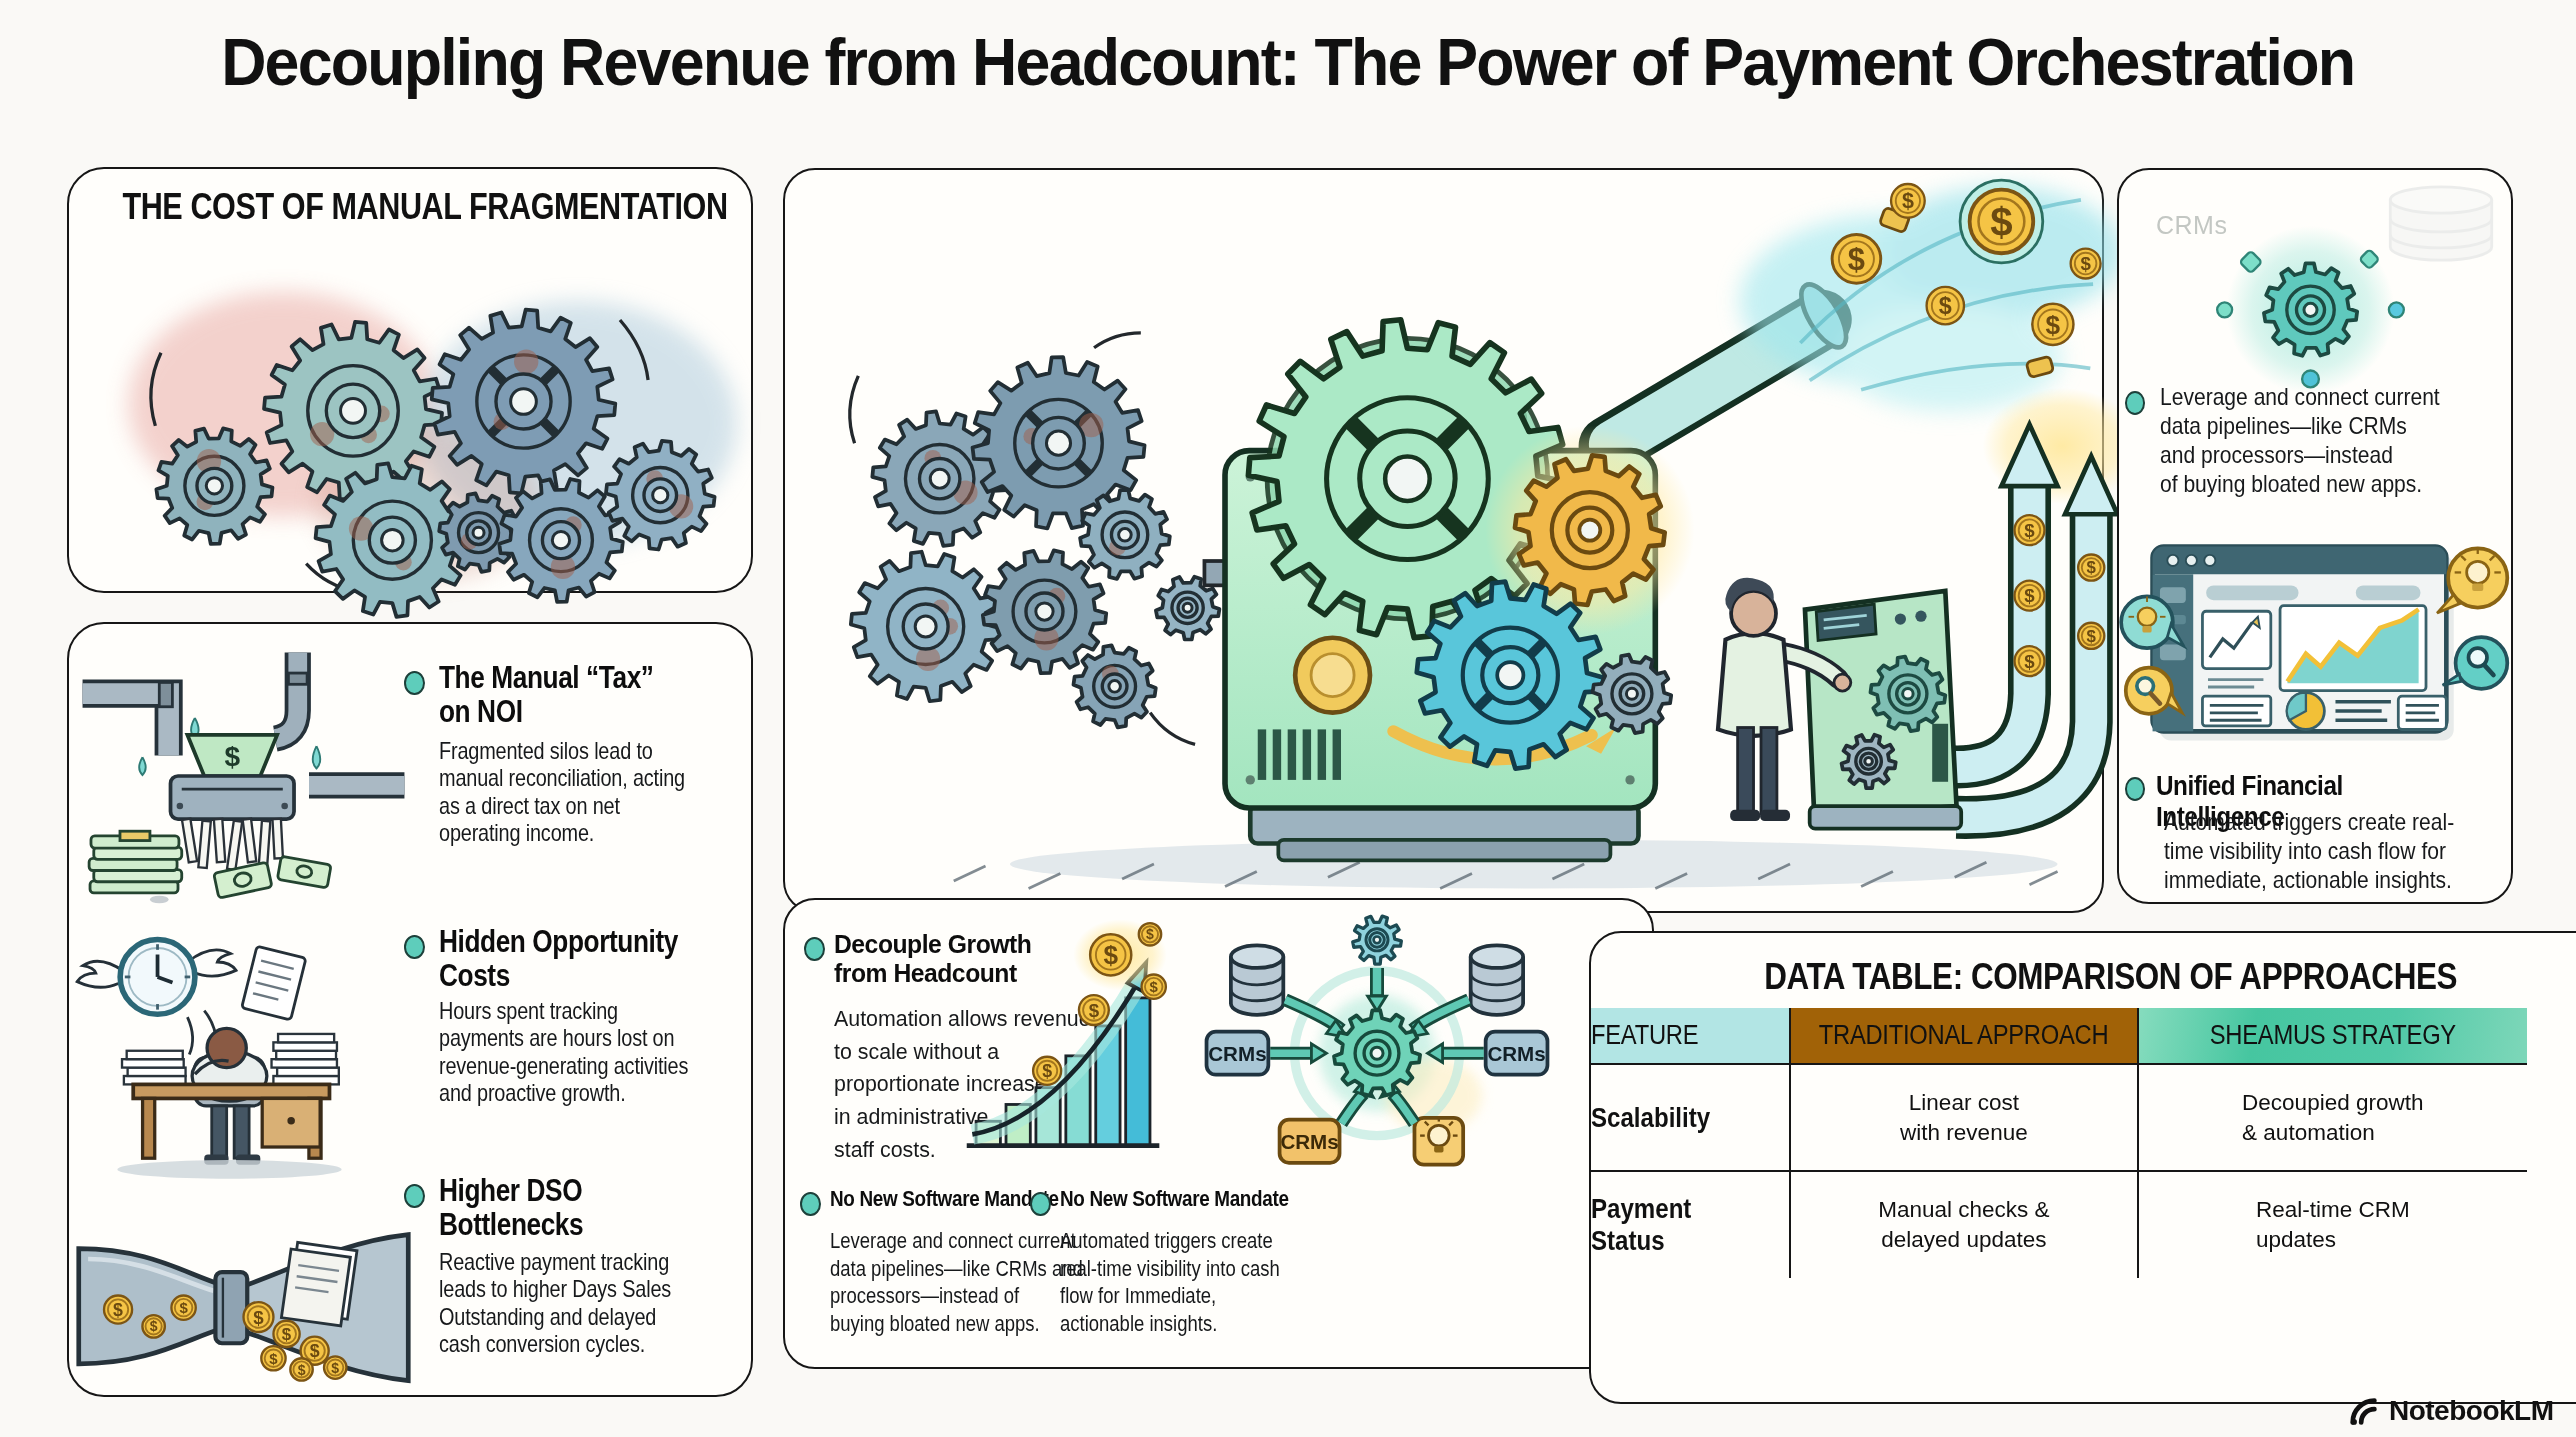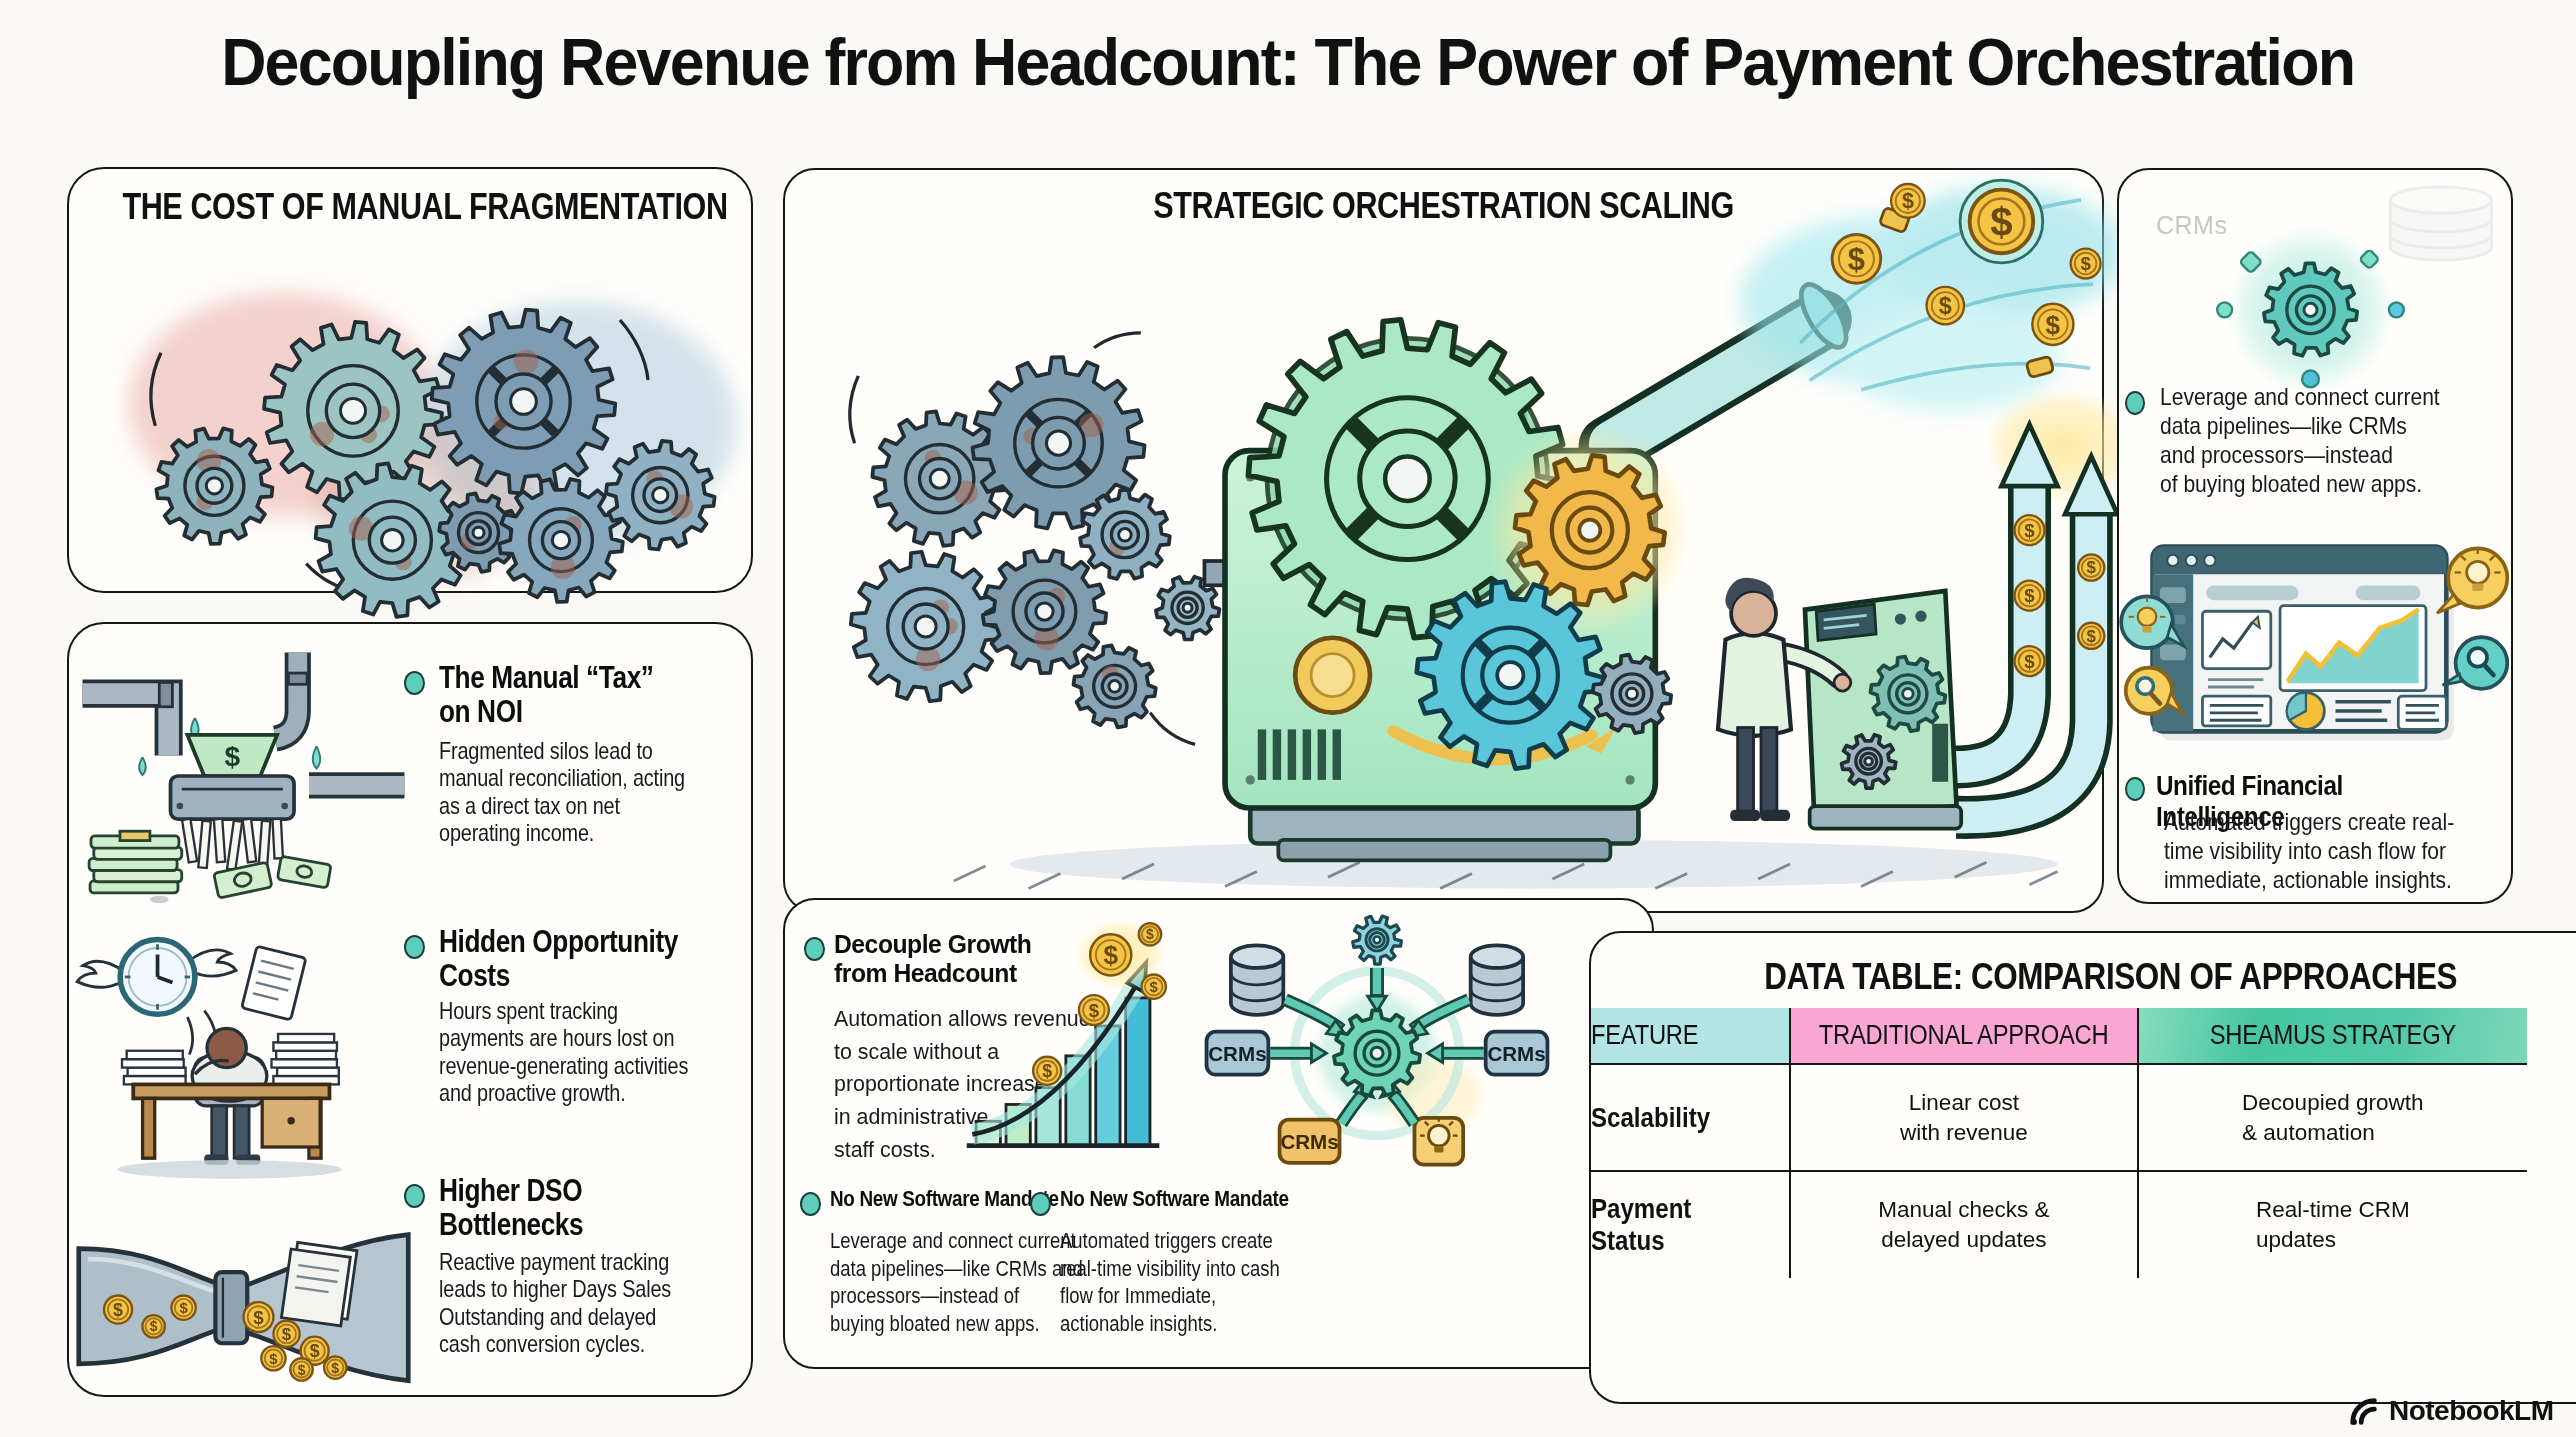--- a/index.html
+++ b/index.html
@@ -27,21 +27,21 @@
   
   .tblwrap{position:absolute;left:0;top:75px}
   table.tbl{border-collapse:collapse;table-layout:fixed;width:936px;border-style:hidden}
   .tbl th,.tbl td{border:2.8px solid #161616;padding:0;vertical-align:middle}
   .tbl tr.hdr{height:56px}
   .tbl tr.row{height:107px}
   .th{font-size:27px;font-weight:normal;letter-spacing:-0.3px}
   .th .sq{display:inline-block;transform:scaleX(.88)}
   .th0{background:#b2e5e4;text-align:left;padding-left:17px}
   .th0 .sq{transform-origin:0 50%}
-  .th1{background:#f9a8d4;text-align:center}
+  .th1{background:#a16207;text-align:center}
   .th2{background:linear-gradient(100deg,#86dcbe 0%,#46c6a0 30%,#50c9a7 65%,#7ed7b9 100%);text-align:center}
   .td-f{font-size:28px;font-weight:bold;text-align:left;padding-left:17px}
   .td-f .sq{display:inline-block;transform:scaleX(.86);transform-origin:0 50%}
   .cellc{white-space:pre-line;font-size:22.5px;line-height:1.32;text-align:center}
   .celll{display:flex;justify-content:center}
   .celll span{white-space:pre-line;font-size:22.5px;line-height:1.32;text-align:left}
   .brand{position:absolute;top:1395px;right:22.5px;display:flex;align-items:flex-start;gap:7.5px;font-size:28px;font-weight:bold;letter-spacing:-0.5px}
 </style>
 </head>
 <body>
@@ -622,21 +622,20 @@
         <circle cx="1130" cy="548" r="9" fill="#d8b39a" stroke="#20262e" stroke-width="3"></circle>
         <path d="M1005 502 q30 -14 62 0 l8 96 q-40 14 -78 0 Z" fill="#e4f2e2" stroke="#20262e" stroke-width="4.5"></path>
         <rect x="1018" y="596" width="17" height="92" fill="#3a4a5a" stroke="#20262e" stroke-width="3"></rect>
         <rect x="1043" y="596" width="17" height="92" fill="#3a4a5a" stroke="#20262e" stroke-width="3"></rect>
         <rect x="1010" y="684" width="32" height="12" rx="5" fill="#252d36"></rect>
         <rect x="1042" y="684" width="32" height="12" rx="5" fill="#252d36"></rect>
         <circle cx="1035" cy="474" r="24" fill="#d8b39a" stroke="#20262e" stroke-width="4"></circle>
         <path d="M1011 472 a24 24 0 0 1 45 -10 q4 -18 -16 -24 q-26 -8 -34 16 q-4 10 5 18 Z" fill="#3e4a57"></path>
       </g>
     </svg>
-    <div class="ptitle-wrap" style="top:15px"><span class="ptitle">STRATEGIC ORCHESTRATION SCALING</span></div>
   </section>
 
   <section class="panel r34" style="left:2117px;top:168px;width:396px;height:736px">
     <div class="watermark" style="left:37px;top:41px">CRMs</div>
     <svg class="ill" style="left:260px;top:13px;opacity:.16" width="124" height="81" viewBox="0 0 132 86">
       <path d="M12 18 v50 a54 14 0 0 0 108 0 v-50" fill="#cfd6da" stroke="#8a949a" stroke-width="3"></path>
       <ellipse cx="66" cy="18" rx="54" ry="14" fill="#e2e7ea" stroke="#8a949a" stroke-width="3"></ellipse>
       <path d="M12 38 a54 14 0 0 0 108 0" fill="none" stroke="#8a949a" stroke-width="3"></path>
       <path d="M12 55 a54 14 0 0 0 108 0" fill="none" stroke="#8a949a" stroke-width="3"></path>
     </svg>

